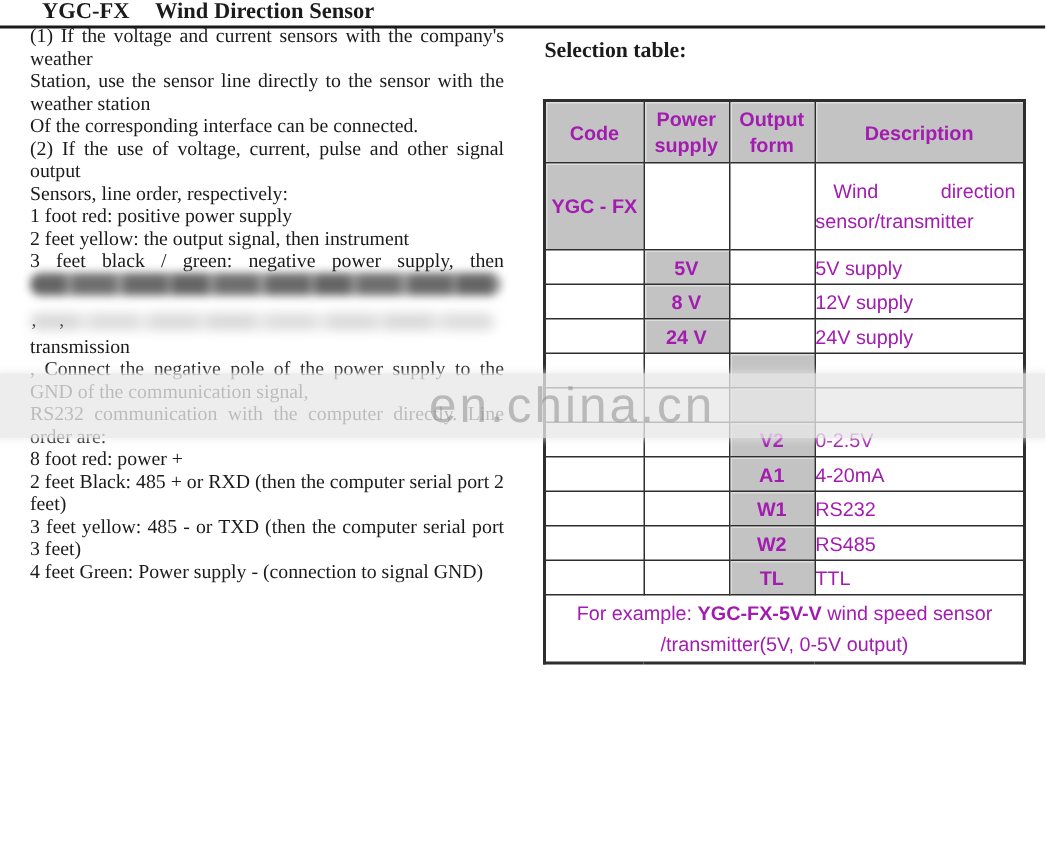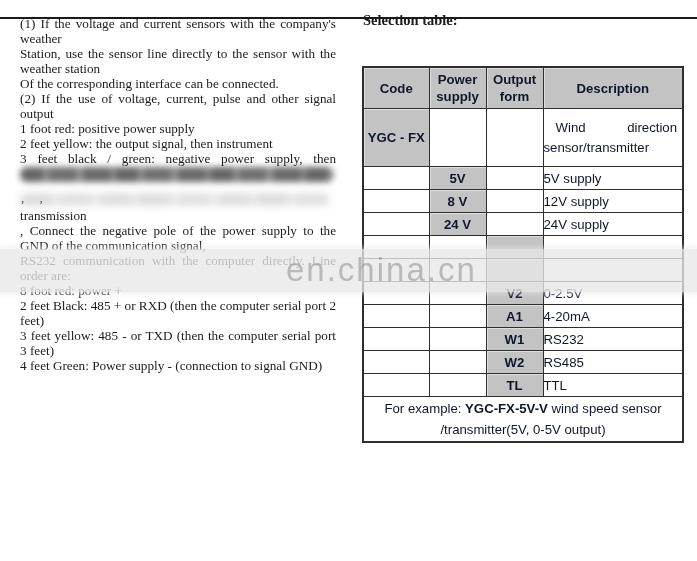--- a/index.html
+++ b/index.html
@@ -34,27 +34,27 @@
     top:28px; width:310px; height:11px; opacity:.4; filter:blur(4px);
     background:repeating-linear-gradient(90deg,#9c9c9c 0px,#9c9c9c 30px,#d2d2d2 36px,#a6a6a6 42px,#a6a6a6 70px,#d8d8d8 76px,#a0a0a0 82px,#a0a0a0 110px,#dadada 118px);
   }
   .residue {
     position:absolute; z-index:6; left:1px; top:24px;
     font-size:13px; color:#3a3a3a; letter-spacing:6px; filter:blur(.4px);
   }
 
   
   .sel-heading {
-    position:absolute; left:363px; top:12px;
+    position:absolute; left:363px; top:26px;
     font-family:"Liberation Serif", serif; font-weight:bold; font-size:14.5px;
   }
   .table-wrap { position:absolute; left:362px; top:66px; }
   table.sel {
     border-collapse:collapse; table-layout:fixed; width:320px;
-    font-size:13.2px; border:2px solid #2e2e2e; color:#0f172a;
+    font-size:13.2px; border:2px solid #2e2e2e; color:#a21caf;
   }
   table.sel th, table.sel td { border:1px solid #2e2e2e; padding:0; overflow:hidden; vertical-align:middle; }
   table.sel th {
     height:40px; background:#c3c3c3; font-weight:bold; text-align:center; line-height:17px;
     box-shadow:inset 1px 1px 0 rgba(255,255,255,.45);
   }
   table.sel tr { height:23px; }
   table.sel tr.tall { height:58px; }
   .codecell { text-align:center; font-weight:bold; }
   .shade { background:#c3c3c3; box-shadow:inset 1px 1px 0 rgba(255,255,255,.45); }
@@ -70,27 +70,31 @@
   .wm-text {
     position:absolute; z-index:6; left:250px; top:251px; height:40px; line-height:38px;
     font-size:33px; letter-spacing:2px; color:#8f8f8f; opacity:.55; white-space:nowrap;margin-left:36px;
   }
 </style>
 </head>
 <body>
 
 <div class="page">
 
+  <div class="title">
+    <span>YGC-FX</span><span class="gap"></span><span>Wind Direction Sensor</span>
+  </div>
   <div class="rule"></div>
 
   <div class="left-col">
       <div class="line">(1) If the voltage and current sensors with the company's weather</div>
       <div class="line">Station, use the sensor line directly to the sensor with the weather station</div>
       <div class="line">Of the corresponding interface can be connected.</div>
       <div class="line">(2) If the use of voltage, current, pulse and other signal output</div>
+      <div class="line">Sensors, line order, respectively:</div>
       <div class="line">1 foot red: positive power supply</div>
       <div class="line">2 feet yellow: the output signal, then instrument</div>
       <div class="line stretch">3 feet black / green: negative power supply, then</div>
   <div class="blur-block">
     <div class="blur-bar dark"></div>
     <span class="residue">, ,</span>
     <div class="blur-bar light"></div>
   </div>
 <div class="line">transmission</div>
       <div class="line">, Connect the negative pole of the power supply to the GND of the communication signal,</div>

